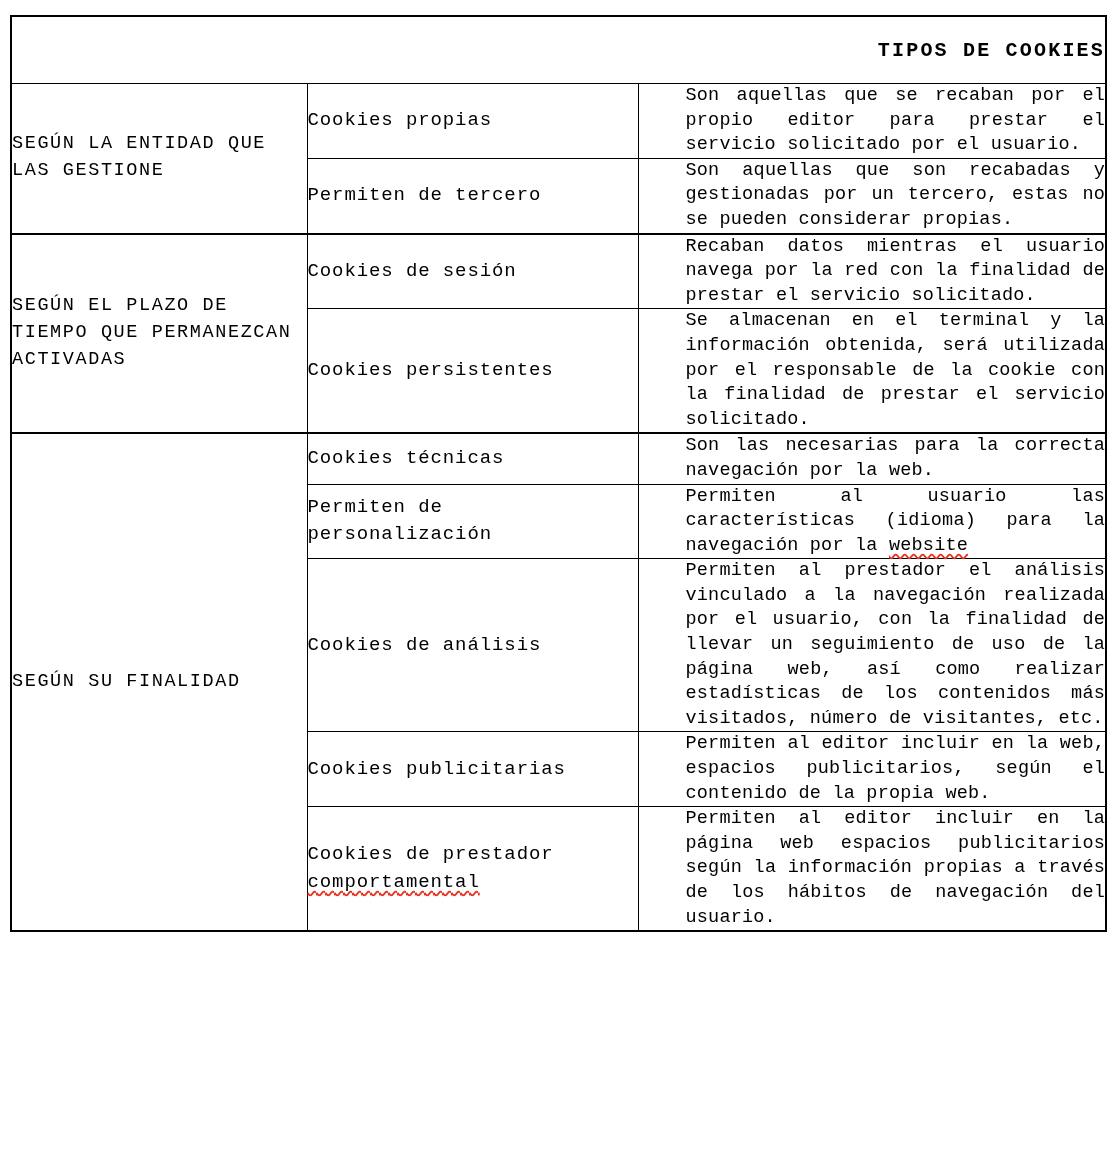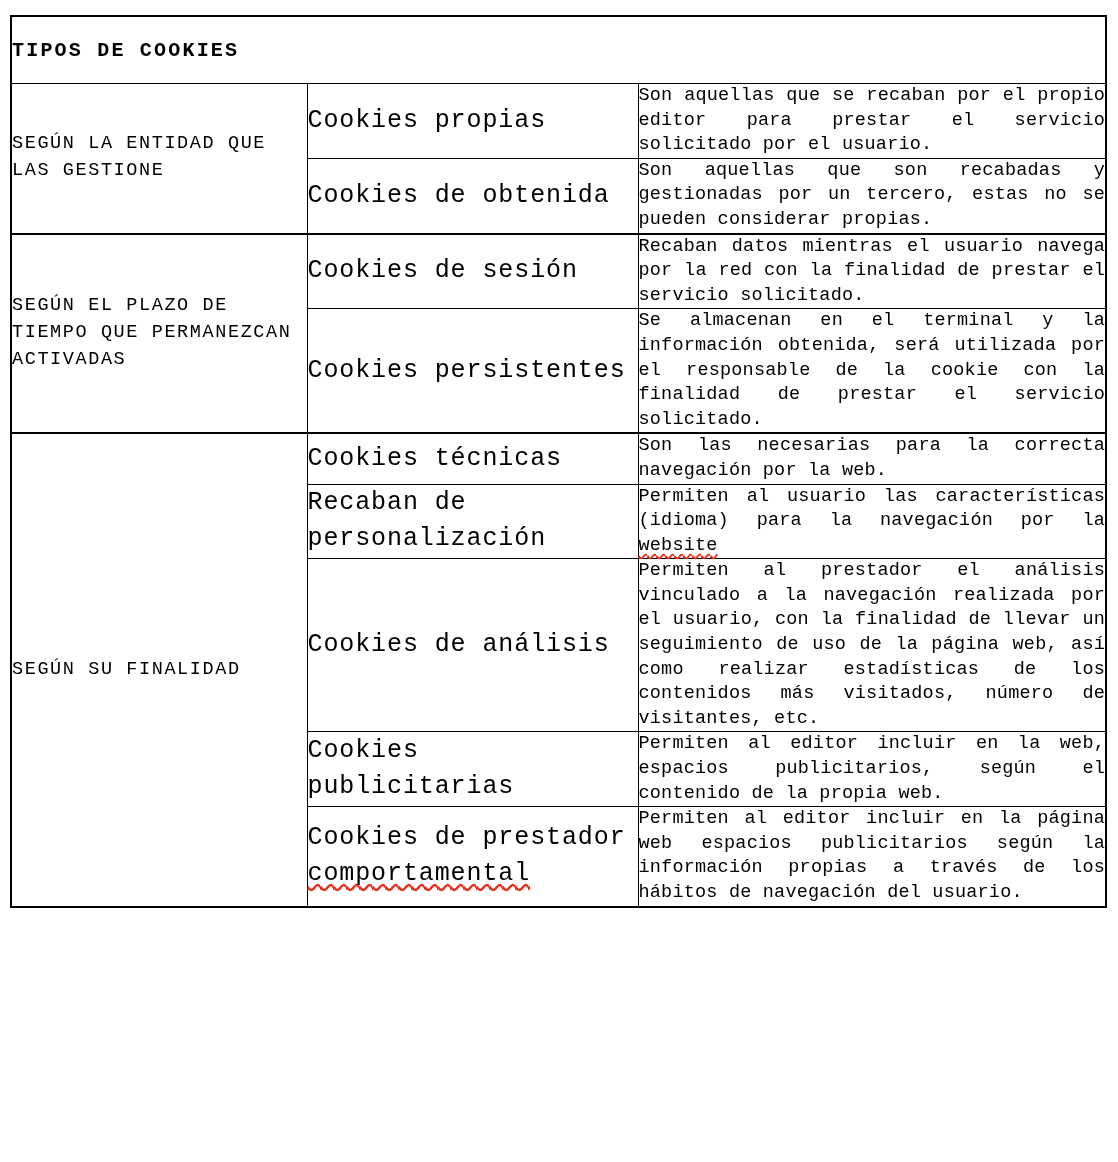--- a/index.html
+++ b/index.html
@@ -37,21 +37,21 @@
 
   
   col.c1 { width: 296px; }
   col.c2 { width: 331px; }
   col.c3 { width: 468px; }
 
   
   td.title-cell {
     border-bottom: 2px solid #000;
     height: 66px;
-    text-align: left;
+    text-align: right;
     vertical-align: middle;
     border-radius: 24px;
   }
   .title-text {
     font-weight: bold;
     font-size: 20px;
     letter-spacing: 2.2px;
   }
 
   
@@ -65,37 +65,38 @@
     line-height: 1.45;
     text-align: right;
   }
 
   
   td.type-cell {
     padding: 10px 12px 10px 16px;
     vertical-align: middle;
   }
   .type-text {
-    font-size: 25px;
+    font-size: 19px;
     letter-spacing: 0.9px;
     line-height: 1.45;
   }
 
   
   td.desc-cell {
     padding: 3px 8px 3px 10px;
     vertical-align: middle;
   }
   .desc-text {
     font-size: 18.5px;
     line-height: 1.33;
     text-align: justify;
     text-align-last: left;
     letter-spacing: 0.2px;
     hyphens: none;
+    padding-left: 47px;
   }
 
   
   tr.section-start > td {
     border-top: 2px solid #000;
     border-radius: 21px;
   }
 
   
   .misspelled {
@@ -128,21 +129,21 @@
         </td>
         <td class="type-cell">
           <span class="type-text">Cookies propias</span>
         </td>
         <td class="desc-cell">
           <div class="desc-text">Son aquellas que se recaban por el propio editor para prestar el servicio solicitado por el usuario.</div>
         </td>
       </tr>
       <tr>
         <td class="type-cell">
-          <span class="type-text">Cookies de obtenida</span>
+          <span class="type-text">Permiten de tercero</span>
         </td>
         <td class="desc-cell">
           <div class="desc-text">Son aquellas que son recabadas y gestionadas por un tercero, estas no se pueden considerar propias.</div>
         </td>
       </tr>
 
       <tr class="section-start">
         <td class="category-cell" rowspan="2">
           <span class="category-text">SEGÚN EL PLAZO DE TIEMPO QUE PERMANEZCAN ACTIVADAS</span>
         </td>
@@ -169,21 +170,21 @@
         <td class="type-cell">
           <span class="type-text">Cookies técnicas</span>
         </td>
         <td class="desc-cell">
           <div class="desc-text">Son las necesarias para la correcta navegación por la web.</div>
         </td>
       </tr>
 
       <tr>
         <td class="type-cell">
-          <span class="type-text">Recaban de personalización</span>
+          <span class="type-text">Permiten de personalización</span>
         </td>
         <td class="desc-cell">
           <div class="desc-text"><span>Permiten al usuario las características (idioma) para la navegación por la </span><span class="misspelled">website</span></div>
         </td>
       </tr>
 
       <tr>
         <td class="type-cell">
           <span class="type-text">Cookies de análisis</span>
         </td>

